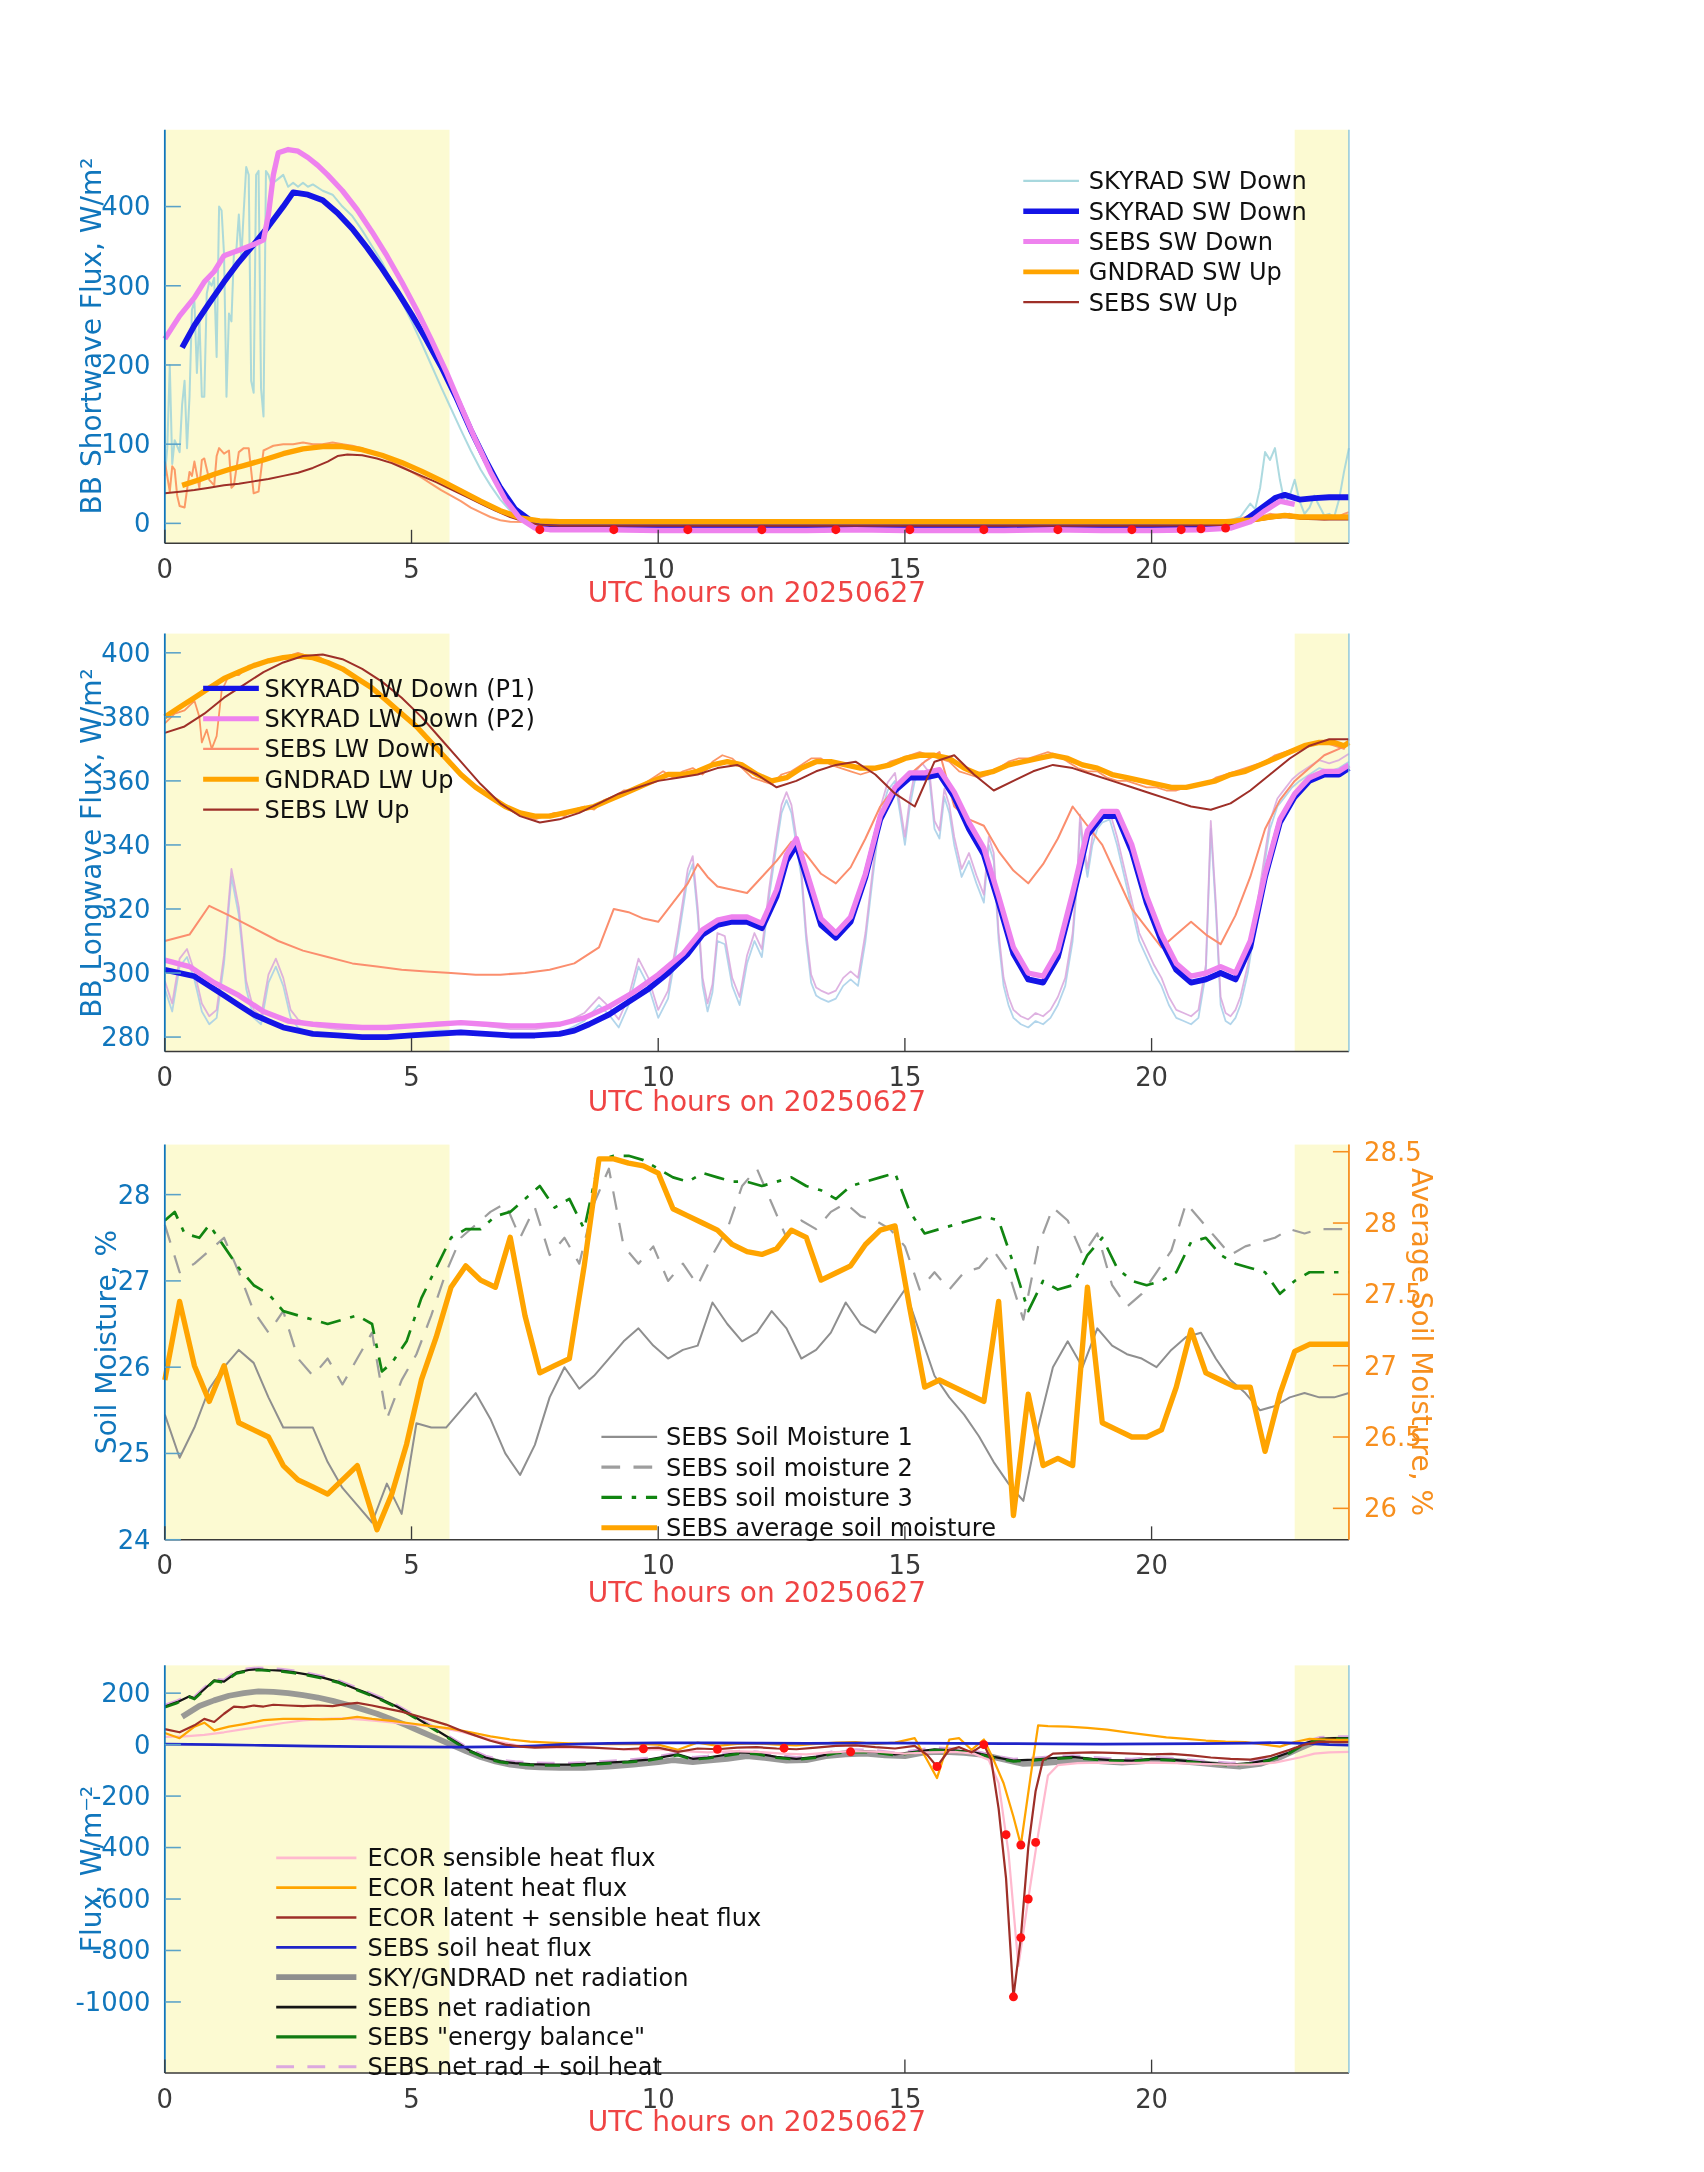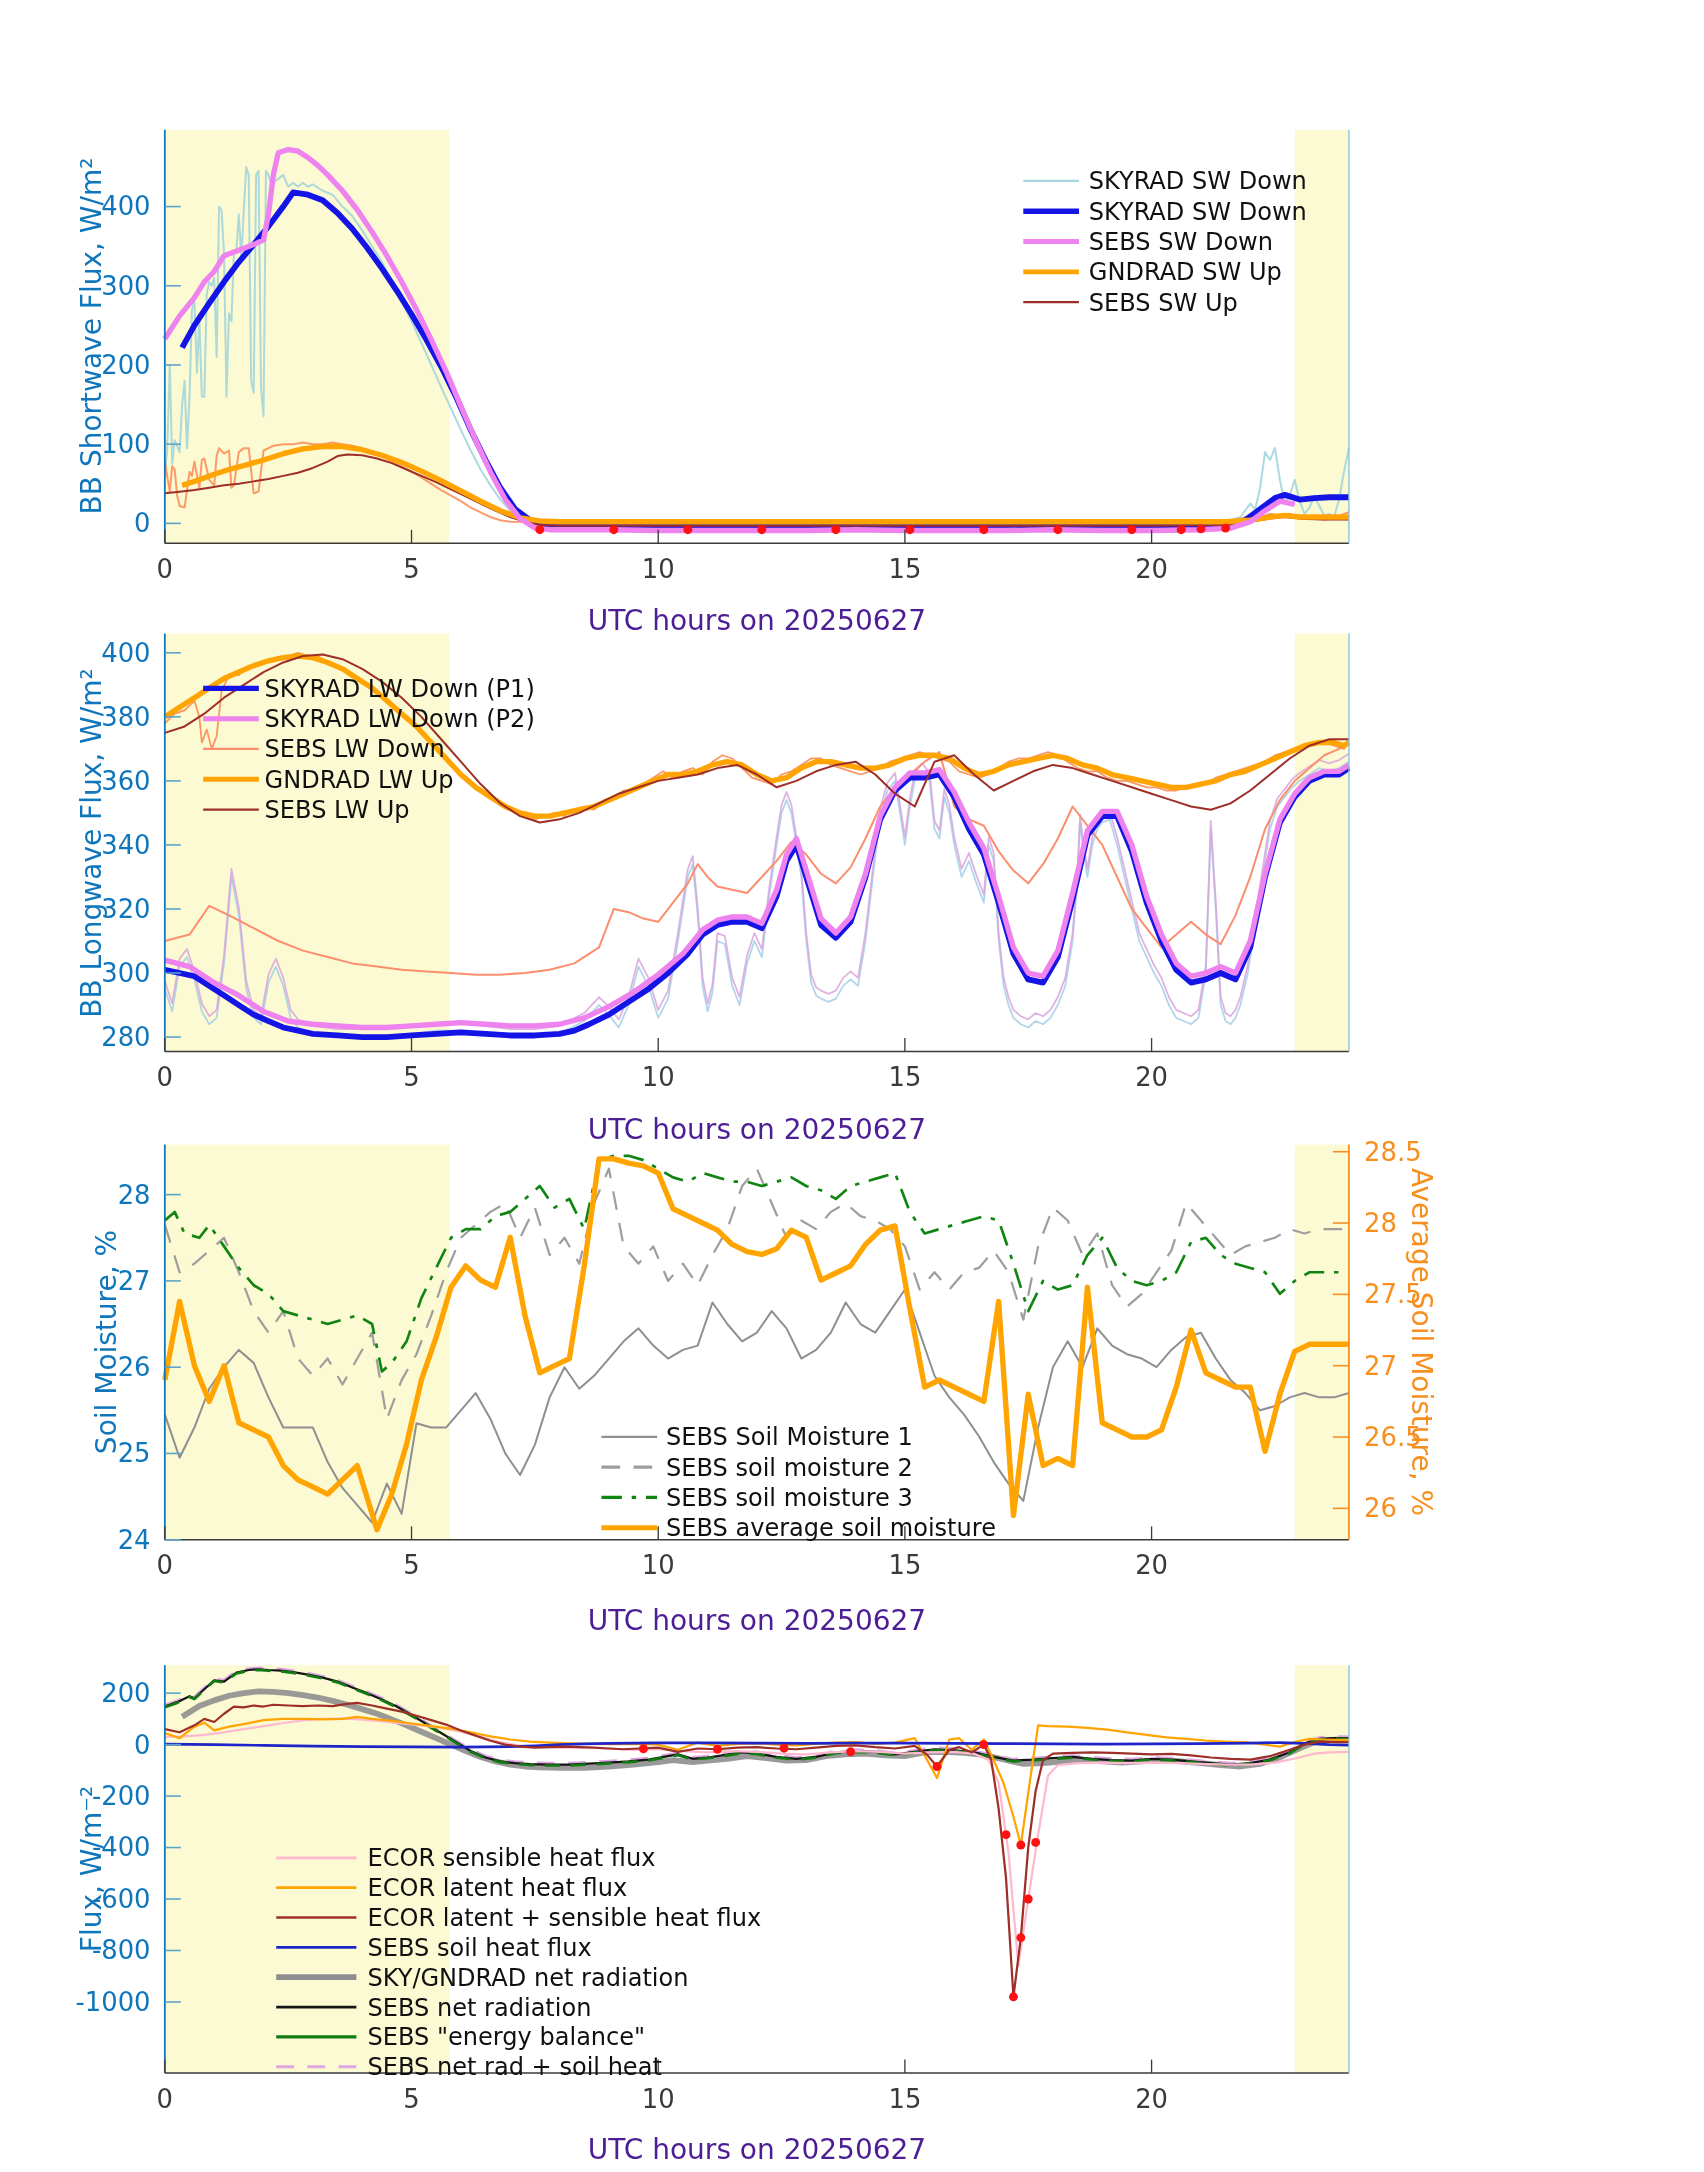--- a/index.html
+++ b/index.html
@@ -2,21 +2,21 @@
 <html style="font-size:7.1px"><head>
 <meta charset="utf-8">
 <style>
   html,body{margin:0;padding:0;background:#fff;}
   #fig{position:relative;width:1704px;height:2172px;background:#ffffff;
        font-family:"DejaVu Sans",sans-serif;overflow:hidden;}
   #chart-layer{position:absolute;left:0;top:0;}
   .axlab{position:absolute;white-space:nowrap;font-size:28px;}
   .ylab{color:#1076BC;transform:translate(-50%,-50%) rotate(-90deg);}
   .ylab-r{color:#F78F1E;transform:translate(-50%,-50%) rotate(90deg);}
-  .xlab{color:#4c1d95;transform:translate(-50%,-50%);margin-top:28px;}
+  .xlab{color:#ef4444;transform:translate(-50%,-50%);}
   .yl1{left:91px;top:336px;}
   .yl2{left:91px;top:843px;}
   .yl3{left:106px;top:1342px;}
   .yl3r{left:1421px;top:1342px;}
   .yl4{left:91px;top:1869px;}
   .xl1{left:757px;top:592px;}
   .xl2{left:757px;top:1101px;}
   .xl3{left:757px;top:1592px;}
   .xl4{left:757px;top:2121px;}
 </style>

